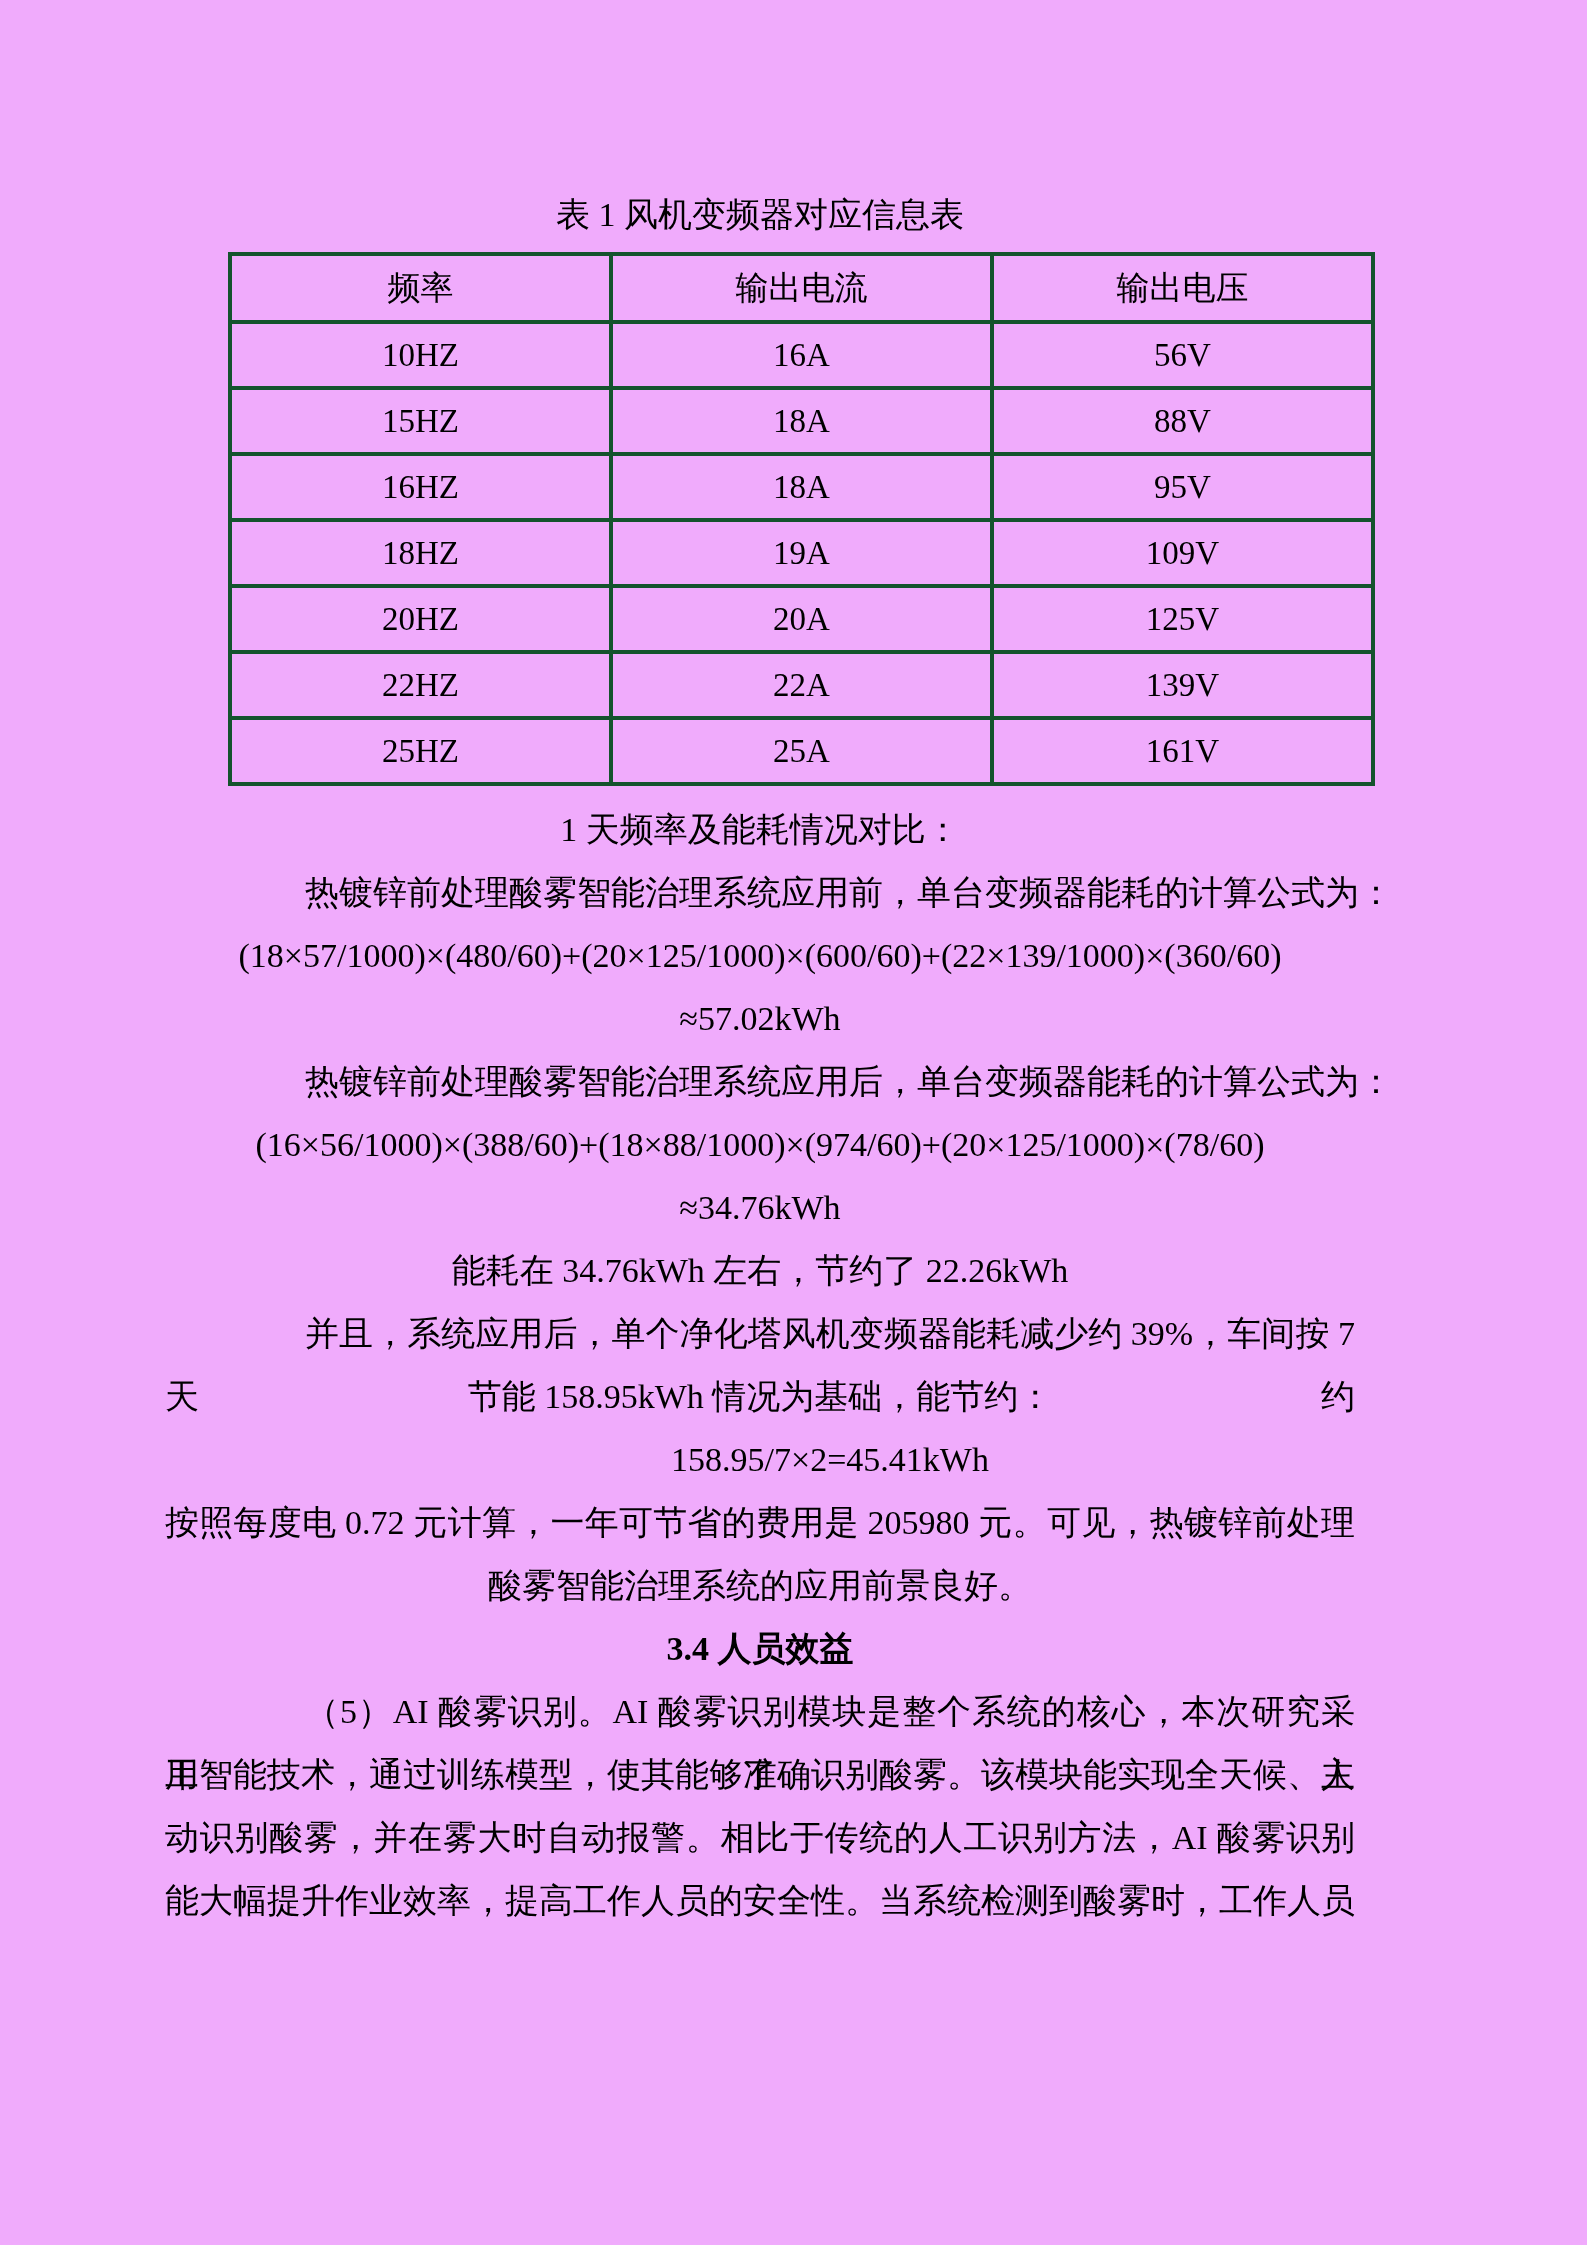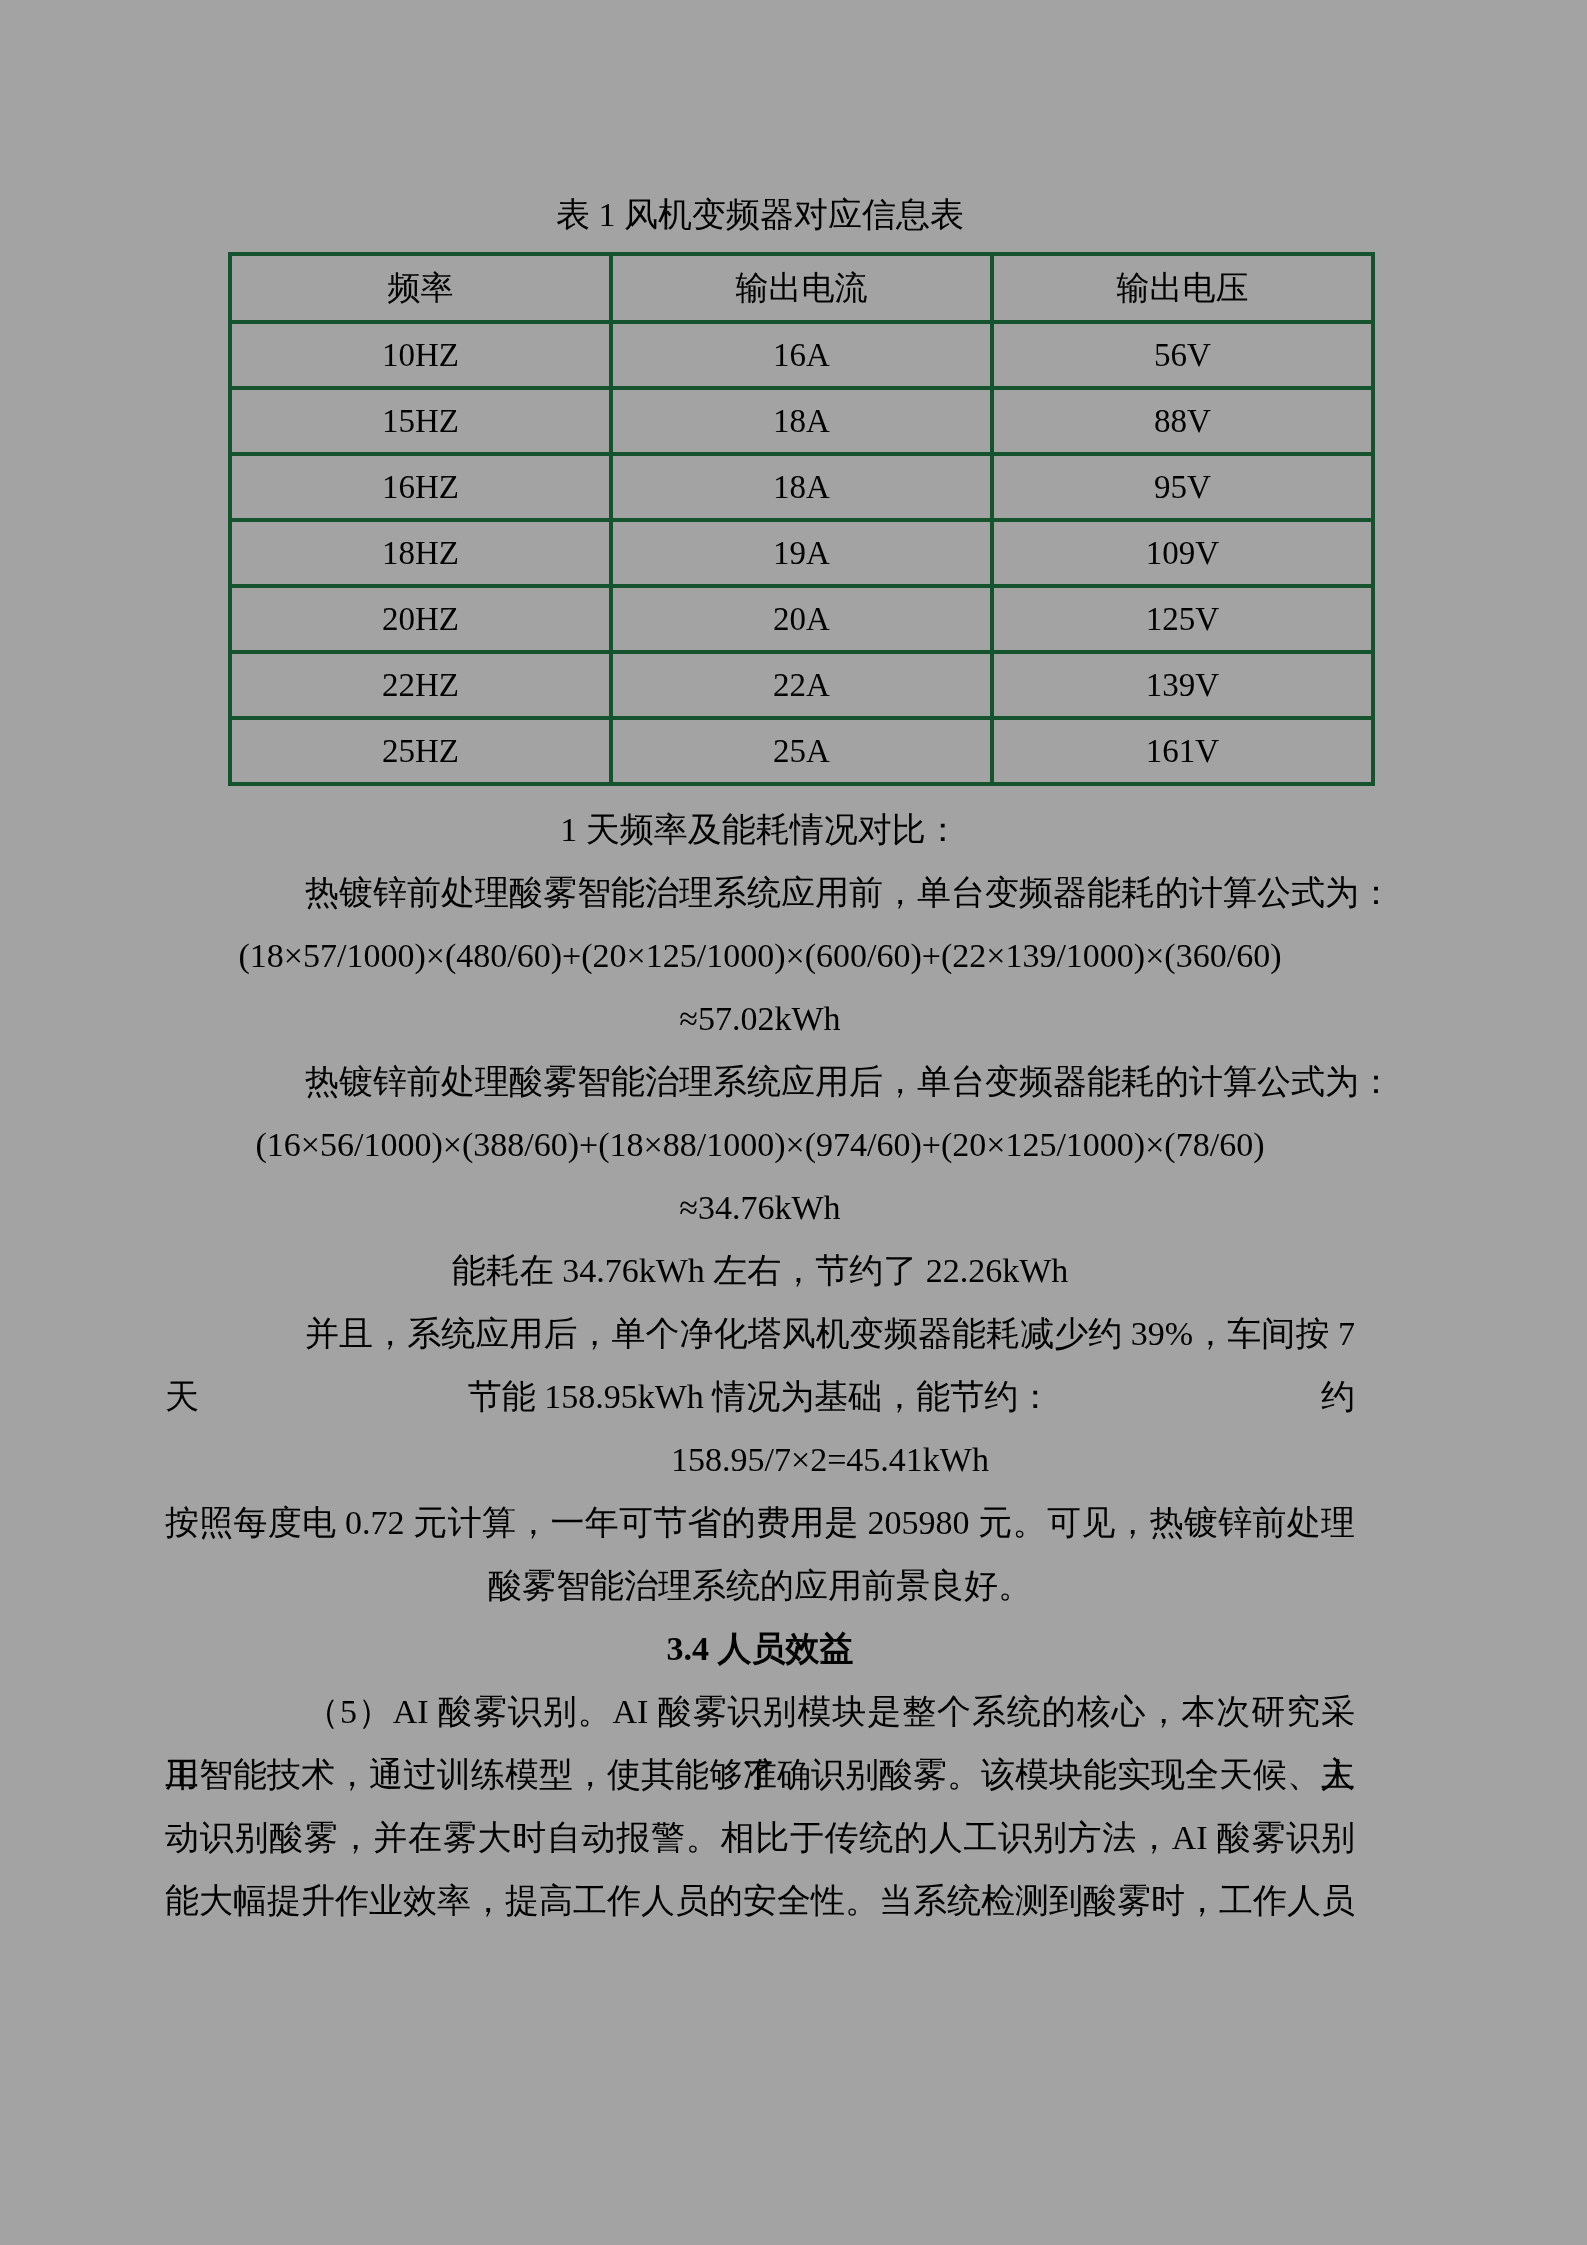--- a/index.html
+++ b/index.html
@@ -4,21 +4,21 @@
 <style>
   html, body {
     margin: 0;
     padding: 0;
     background: #ffffff;
   }
   .page {
     position: relative;
     width: 1587px;
     height: 2245px;
-    background: #a3a3a3;
+    background: #f0abfc;
     color: #000000;
     font-family: "Liberation Serif", "DejaVu Serif", serif;
     box-sizing: border-box;
     padding: 192px 232px 0 165px;
     overflow: hidden;
   }
   .caption {
     text-align: center;
     font-size: 34px;
     line-height: 46px;

